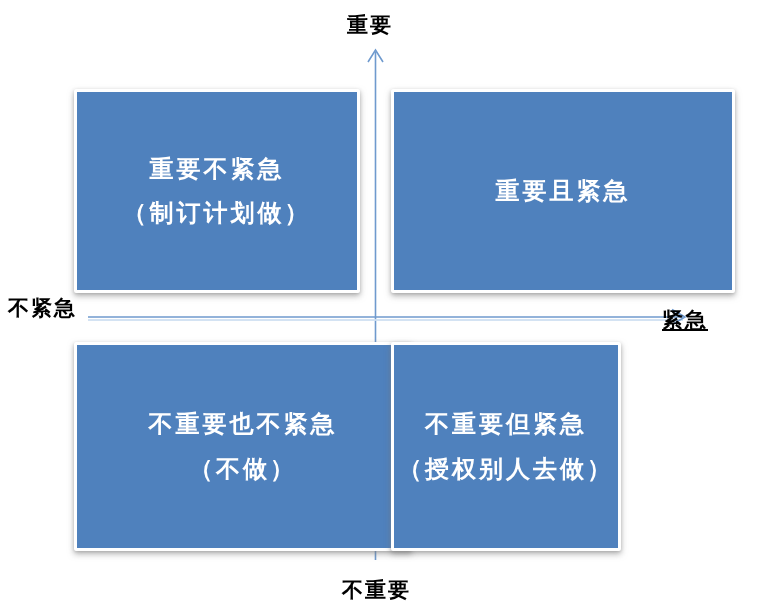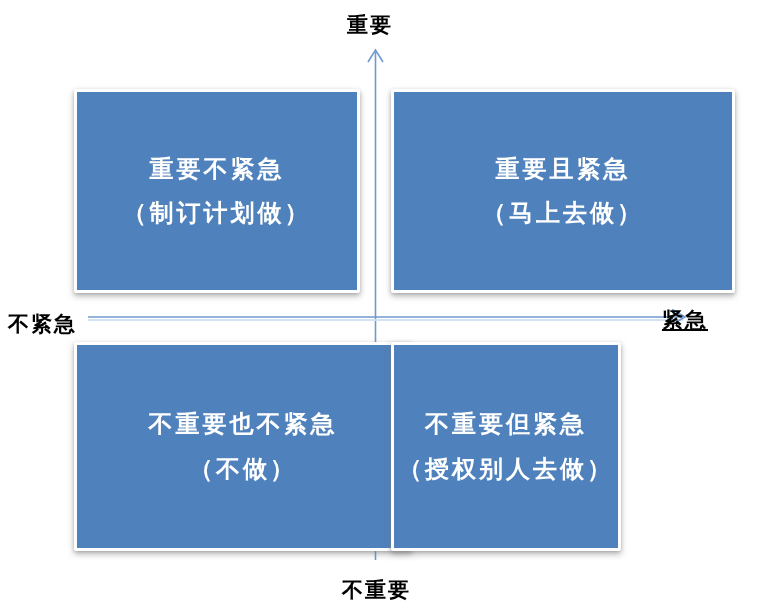--- a/index.html
+++ b/index.html
@@ -52,21 +52,21 @@
   .axis-label {
     position: absolute;
     color: var(--axis-label-text);
     font-size: 21px;
     font-weight: 600;
     letter-spacing: 2px;
     white-space: nowrap;
   }
   .axis-label-top    { left: 347px; top: 11px; }
   .axis-label-bottom { left: 342px; top: 576px; text-align: right; }
-  .axis-label-left   { left: 8px;   top: 310px; text-align: center; }
+  .axis-label-left   { left: 8px;   top: 294px; text-align: center; }
   .axis-label-right  { left: 662px; top: 306px; text-decoration: underline; }
 </style>
 </head>
 <body>
 
 <div class="canvas">
 
   <svg class="axes-svg" viewBox="0 0 763 612" xmlns="http://www.w3.org/2000/svg">
 
     <line x1="375.5" y1="52" x2="375.5" y2="560" style="stroke: var(--axis-line); stroke-width: 1.6;" fill="none"></line>
@@ -77,21 +77,20 @@
     <polyline points="672,309.5 685,317 672,324.5" style="stroke: var(--axis-line); stroke-width: 1.6;" fill="none"></polyline>
   </svg>
 
   <div class="quad quad-tl">
     <div>重要不紧急</div>
     <div>（制订计划做）</div>
   </div>
 
   <div class="quad quad-tr">
     <div>重要且紧急</div>
-    <div>（马上去做）</div>
   </div>
 
   <div class="quad quad-bl">
     <div>不重要也不紧急</div>
     <div>（不做）</div>
   </div>
 
   <div class="quad quad-br">
     <div>不重要但紧急</div>
     <div>（授权别人去做）</div>

